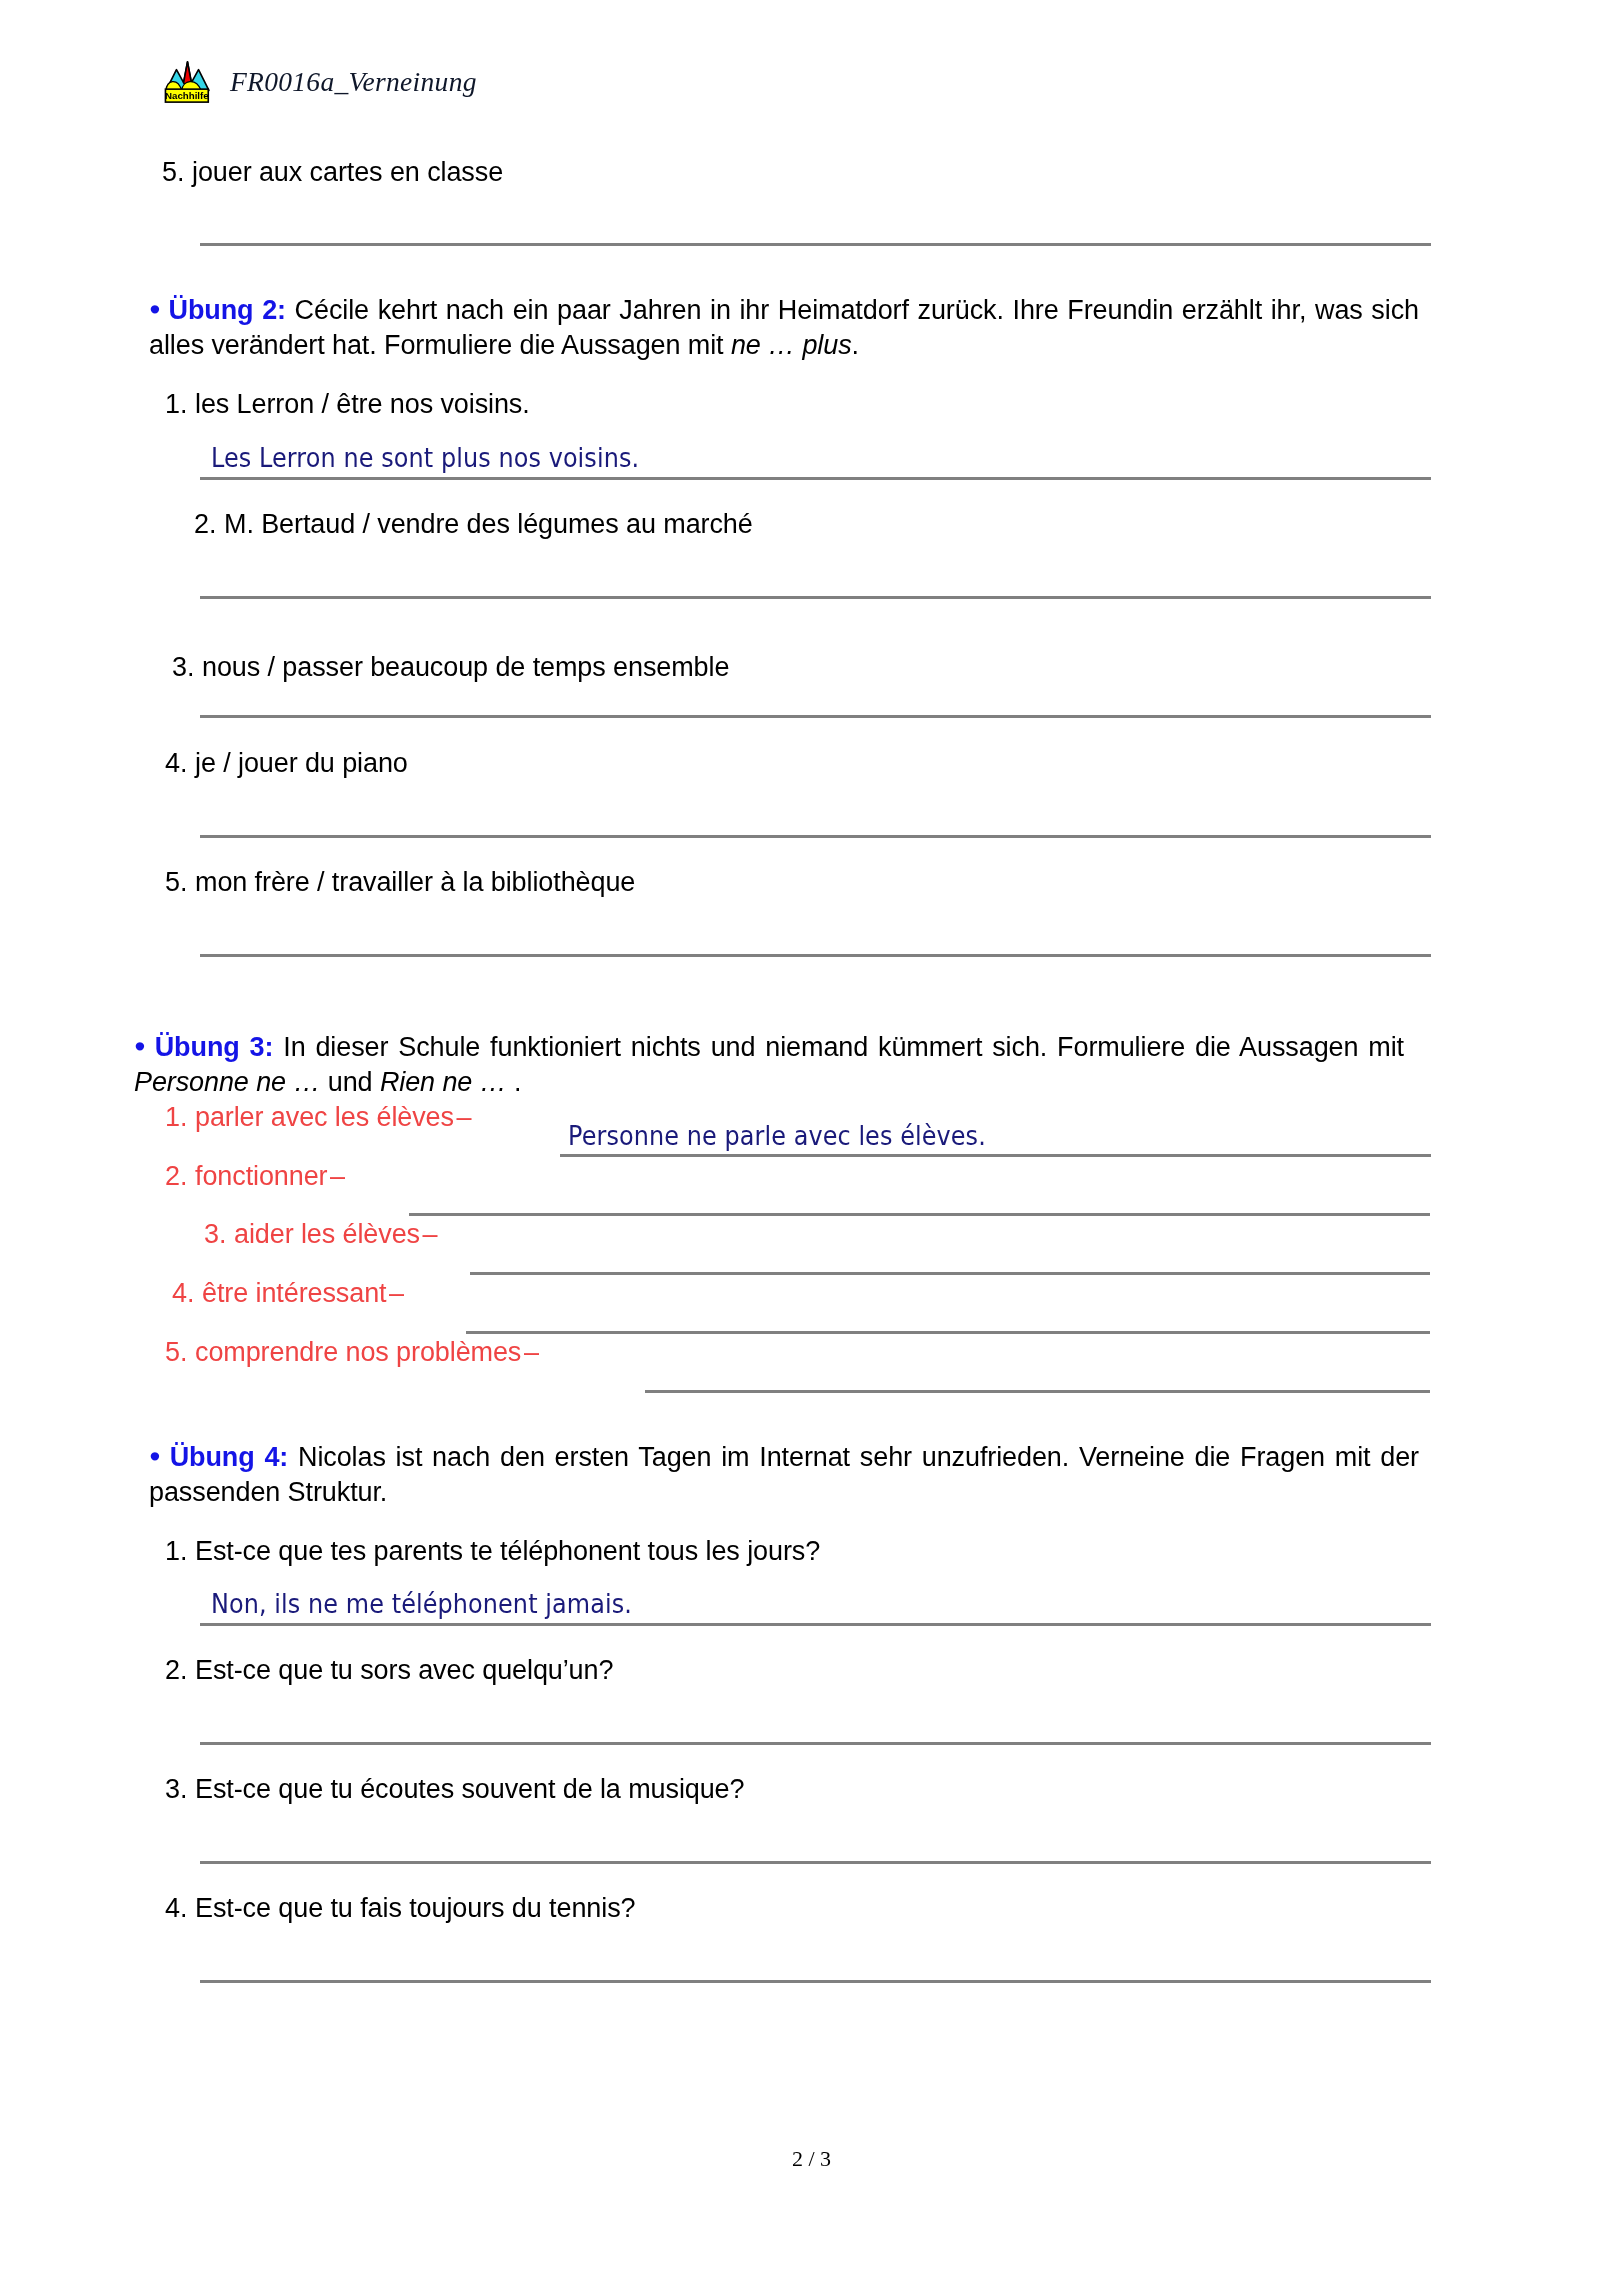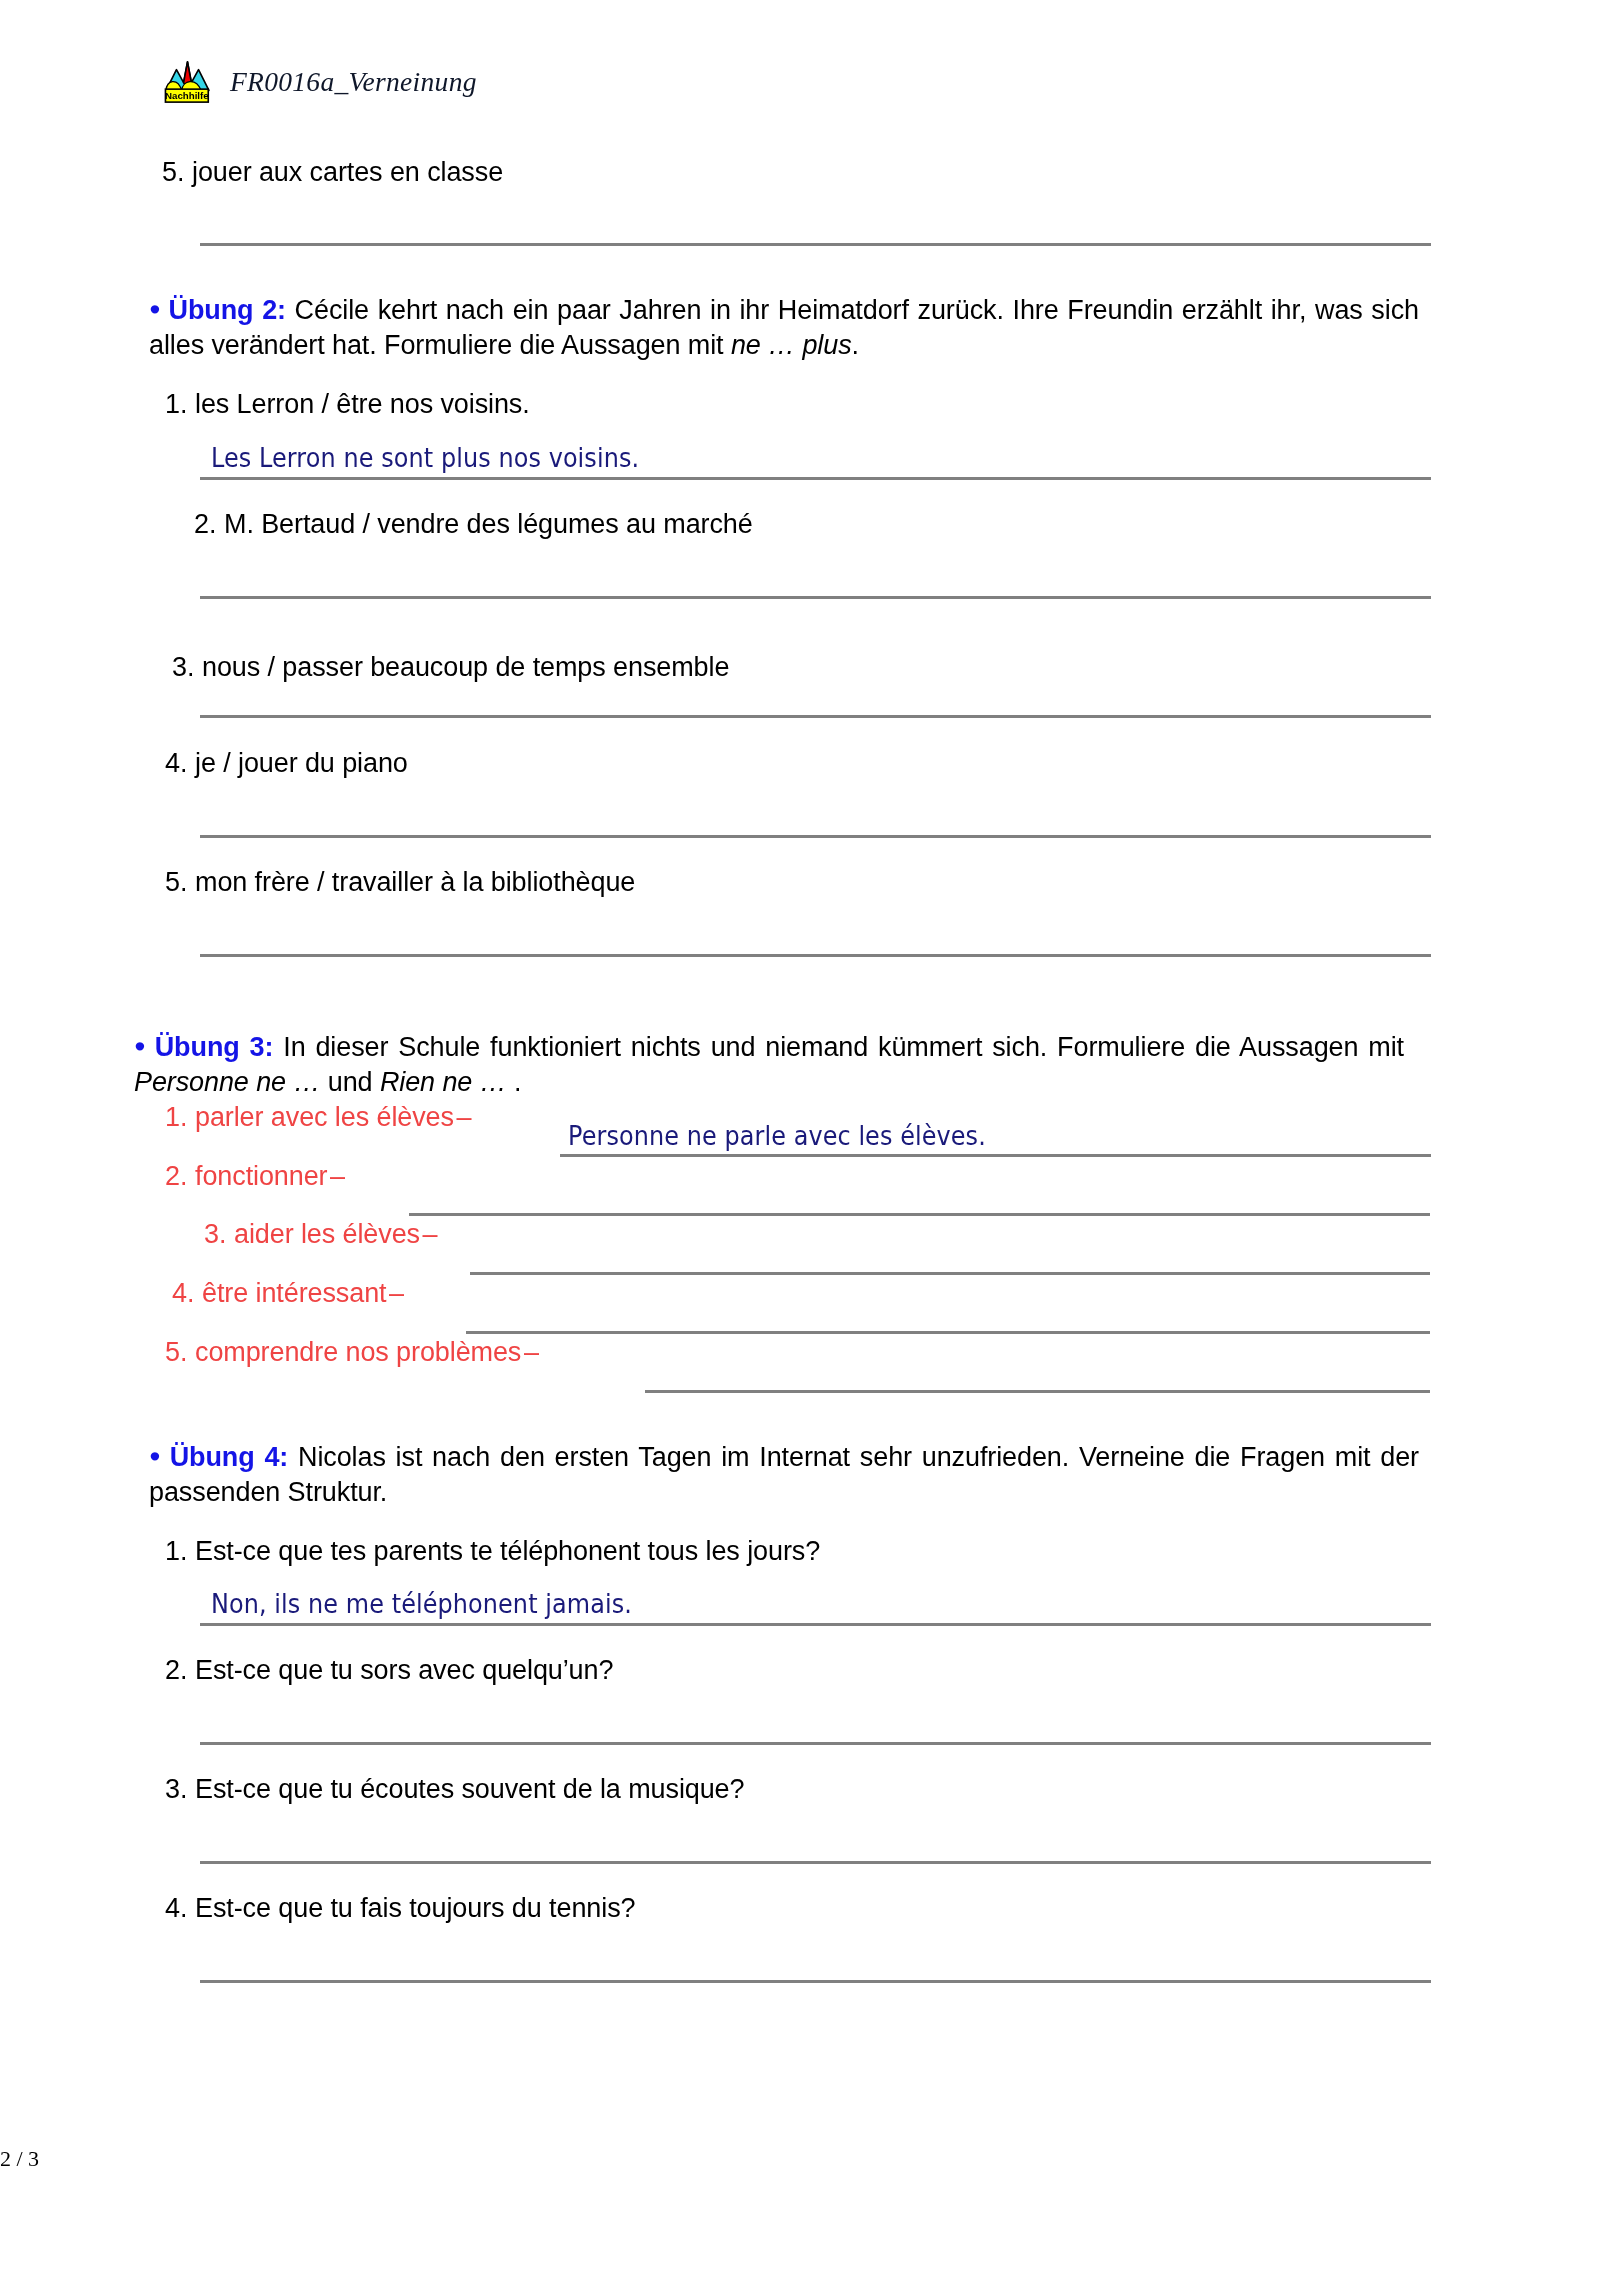--- a/index.html
+++ b/index.html
@@ -114,21 +114,21 @@
   }
   .ans-row .num { display: inline-block; min-width: 30px; }
   .ans-row .dash { margin: 0 3.9px 0 2.6px; }
 
   
   .footer {
     position: absolute;
     left: 0;
     top: 2146px;
     width: 1623px;
-    text-align: left;
+    text-align: center;
     font-family: "Liberation Serif", serif;
     font-size: 22px;
     color: #000;
   }
 </style>
 </head>
 <body>
 
 <div class="page">
 

